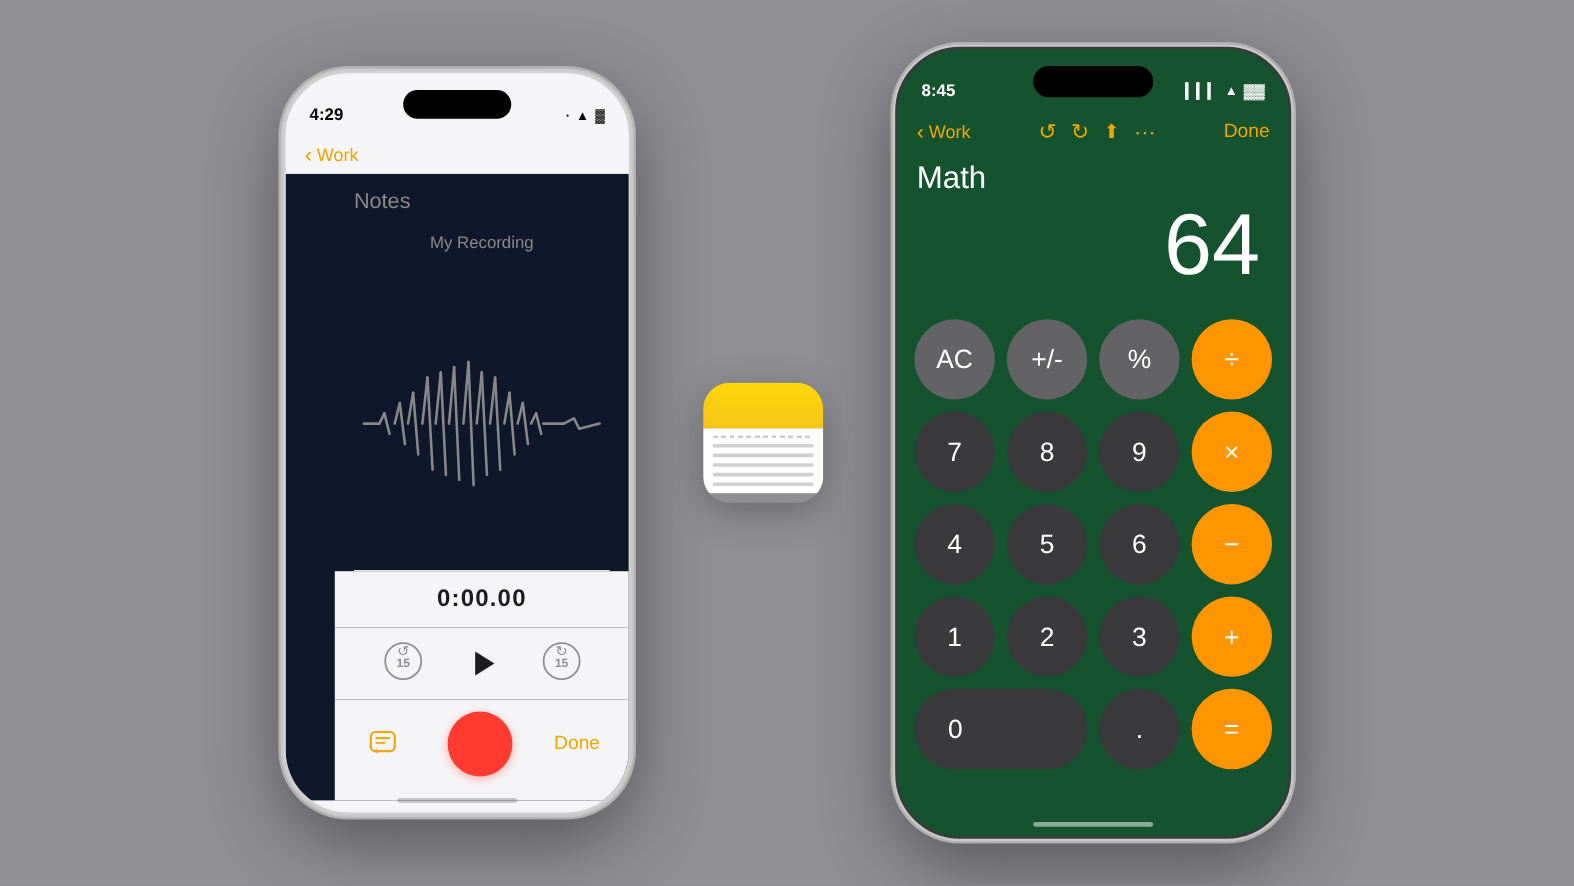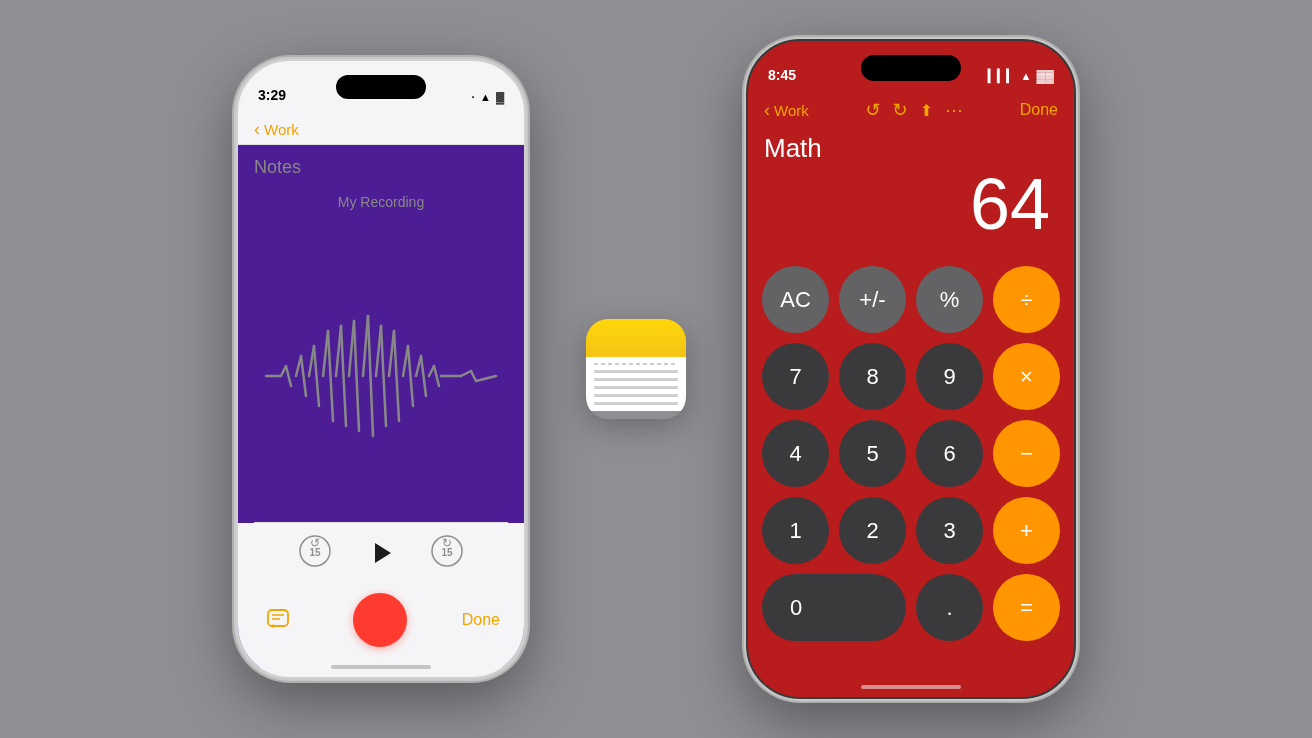--- a/index.html
+++ b/index.html
@@ -41,21 +41,21 @@
       width: 290px;
       height: 620px;
       background: #f5f5f7;
       border: 2px solid #d0d0d0;
     }
 
     
     .iphone-right {
       width: 330px;
       height: 660px;
-      background: #b91c1c;
+      background: #14532d;
       border: 2px solid #3a3a3c;
     }
 
     
     .dynamic-island {
       position: absolute;
       top: 14px;
       left: 50%;
       transform: translateX(-50%);
       background: #000;
@@ -133,25 +133,26 @@
       font-size: 15px;
       gap: 4px;
     }
 
     .back-chevron {
       font-size: 18px;
       font-weight: 300;
     }
 
     .voice-memo-body {
-      background: #4c1d95;
+      background: #0f172a;
       flex: 1;
       display: flex;
       flex-direction: column;
       height: calc(100% - 44px);
+      padding-left: 41px;
     }
 
     .notes-title {
       padding: 12px 16px 8px;
       font-size: 18px;
       font-weight: 500;
       color: #888;
     }
 
     .recording-name {
@@ -436,21 +437,21 @@
 
   <div class="iphone iphone-left">
     <div class="side-button-left"></div>
     <div class="side-button-left-2"></div>
     <div class="side-button-left-3"></div>
     <div class="side-button-right"></div>
 
     <div class="dynamic-island"></div>
 
     <div class="status-bar">
-      <span class="status-time">3:29</span>
+      <span class="status-time">4:29</span>
       <div class="status-icons">
         <span>·</span>
         <span>▲</span>
         <span>▓</span>
       </div>
     </div>
 
     <div class="screen-content">
 
       <div class="voice-memo-nav">
@@ -502,20 +503,23 @@
               <line x1="180" y1="65" x2="200" y2="65"></line>
               <line x1="200" y1="65" x2="210" y2="60"></line>
               <line x1="210" y1="60" x2="215" y2="70"></line>
               <line x1="215" y1="70" x2="235" y2="65"></line>
             </g>
           </svg>
         </div>
 
         <div class="timer-divider"></div>
 
+        <div class="timer-area">
+          <div class="timer-text">0:00.00</div>
+        </div>
 
         <div class="playback-controls">
           <div class="skip-btn">
             <svg width="34" height="34" viewBox="0 0 34 34">
               <circle cx="17" cy="17" r="15" fill="none" stroke="#8e8e93" stroke-width="1.5"></circle>
               <text x="17" y="22" text-anchor="middle" font-size="10" fill="#8e8e93" font-weight="600">15</text>
               <text x="17" y="13" text-anchor="middle" font-size="12" fill="#8e8e93">↺</text>
             </svg>
           </div>
           <div class="play-btn">

